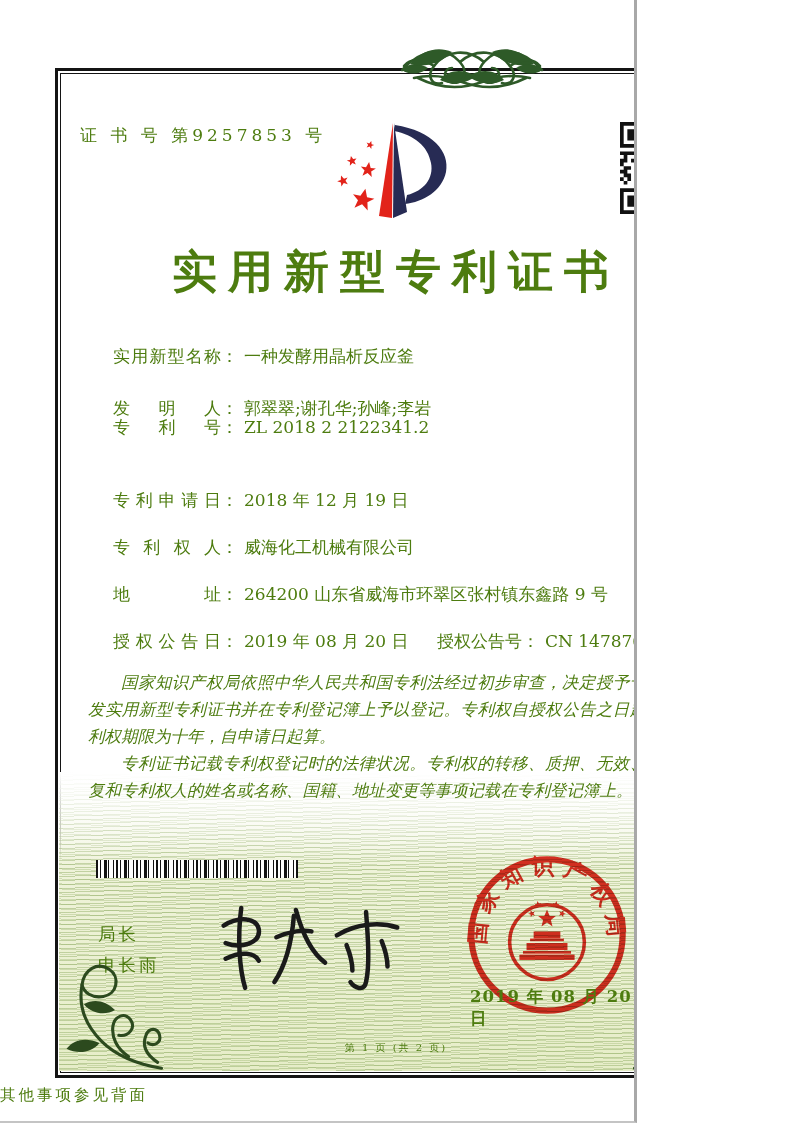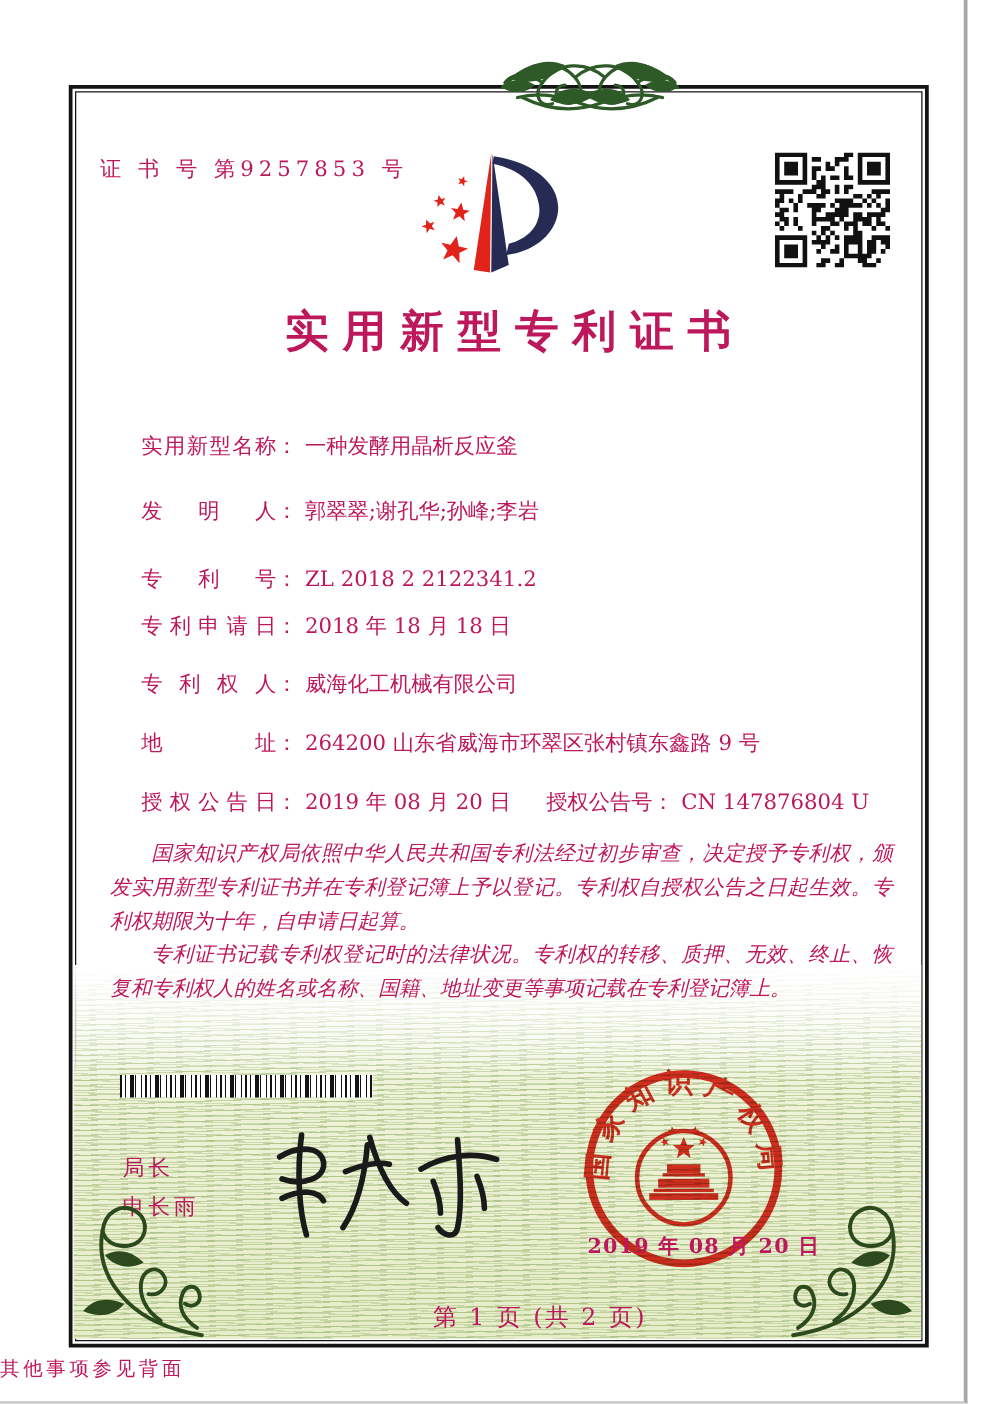--- a/index.html
+++ b/index.html
@@ -1,20 +1,20 @@
 <!DOCTYPE html>
 <html><head>
 <meta charset="utf-8">
 <style>
   html,body{margin:0;padding:0;background:#ffffff;}
   .page{
-    position:relative; width:774px; height:1123px; overflow:hidden;
+    position:relative; width:637px; height:1123px; overflow:hidden;
     background:#ffffff;
     font-family:"DejaVu Serif","Liberation Serif",serif;
-    color:#be185d;
+    color:#4d7c0f;
     border-right:3px solid #a8a8a8;
     border-bottom:2px solid #c4c4c4;
     box-sizing:border-box;
   }
   .frame{
     position:absolute; left:55px; top:68px; width:682px; height:1004px;
     border:3px solid #141414;
   }
   .frame::after{
     content:""; position:absolute; inset:2px; border:1px solid #141414;
@@ -25,21 +25,21 @@
       linear-gradient(to bottom, #ffffff 0%, rgba(255,255,255,0.75) 10%, rgba(255,255,255,0) 32%),
       repeating-linear-gradient(178deg, rgba(148,176,105,0.50) 0 1px, rgba(0,0,0,0) 1px 4px),
       repeating-linear-gradient(182deg, rgba(148,176,105,0.35) 0 1px, rgba(0,0,0,0) 1px 5px),
       linear-gradient(to bottom, rgba(241,245,224,0) 0%, #eff3da 30%, #e6edc8 100%);
   }
   .cert-no{
     position:absolute; left:80px; top:124px; font-size:17px; letter-spacing:4px;
   }
   .title{
     position:absolute; left:55px; top:242px; width:682px; text-align:center;
-    font-size:35px; font-weight:bold; letter-spacing:11px; white-space:nowrap;padding-left:16px;
+    font-size:45px; font-weight:bold; letter-spacing:11px; white-space:nowrap;
   }
   .logo{ position:absolute; left:333px; top:118px; }
   .qr{ position:absolute; left:620px; top:122px; }
   .field-row{
     position:absolute; left:88px; width:640px; font-size:17px; white-space:nowrap;
   }
   .f-label{ display:inline-block; width:108px; text-align:justify; text-align-last:justify; vertical-align:bottom;margin-left:25px;}
   .f-value{ margin-left:6px; }
   .grant-no{ position:absolute; left:349px; top:0; }
   .paras{
@@ -52,21 +52,21 @@
     background:repeating-linear-gradient(90deg,
       #121212 0 2px, #fff 2px 4px, #121212 4px 5px, #fff 5px 8px,
       #121212 8px 11px, #fff 11px 12px, #121212 12px 13px, #fff 13px 17px,
       #121212 17px 18px, #fff 18px 20px);
   }
   .director-title{ position:absolute; left:98px; top:922px; font-size:17.5px; letter-spacing:3px;}
   .director-name{ position:absolute; left:98px; top:953px; font-size:17.5px; letter-spacing:3px;}
   .signature{ position:absolute; left:212px; top:898px; }
   .seal{ position:absolute; left:458px; top:846px; mix-blend-mode:multiply; opacity:0.94; }
   .seal-date{ position:absolute; left:470px; top:986px; font-size:16.5px; letter-spacing:1px; font-weight:bold; }
-  .page-footer{ position:absolute; left:55px; top:1041px; width:682px; text-align:center; font-size:19px; letter-spacing:2px;margin-left:36px;}
+  .page-footer{ position:absolute; left:55px; top:1041px; width:682px; text-align:center; font-size:10px; letter-spacing:2px;}
   .back-note{ position:absolute; left:0; top:1085px; width:795px; text-align:left; font-size:15.5px; letter-spacing:3px;}
   .orn{ position:absolute; }
   svg{ display:block; }
 </style>
 </head>
 <body>
 
 <div class="page">
 
   <svg width="0" height="0" style="position:absolute">
@@ -130,25 +130,25 @@
   </svg>
 
   <div class="title">实用新型专利证书</div>
 
   <div class="field-row" style="top:345px">
     <span class="f-label">实用新型名称</span><span>：</span><span class="f-value">一种发酵用晶析反应釜</span>
   </div>
   <div class="field-row" style="top:397px">
     <span class="f-label">发明人</span><span>：</span><span class="f-value">郭翠翠;谢孔华;孙峰;李岩</span>
   </div>
-  <div class="field-row" style="top:452px">
+  <div class="field-row" style="top:416px">
     <span class="f-label">专利号</span><span>：</span><span class="f-value">ZL 2018 2 2122341.2</span>
   </div>
   <div class="field-row" style="top:489px">
-    <span class="f-label">专利申请日</span><span>：</span><span class="f-value">2018 年 18 月 18 日</span>
+    <span class="f-label">专利申请日</span><span>：</span><span class="f-value">2018 年 12 月 19 日</span>
   </div>
   <div class="field-row" style="top:536px">
     <span class="f-label">专利权人</span><span>：</span><span class="f-value">威海化工机械有限公司</span>
   </div>
   <div class="field-row" style="top:583px">
     <span class="f-label">地址</span><span>：</span><span class="f-value">264200 山东省威海市环翠区张村镇东鑫路 9 号</span>
   </div>
   <div class="field-row" style="top:630px">
     <span class="f-label">授权公告日</span><span>：</span><span class="f-value">2019 年 08 月 20 日</span>
     <span class="grant-no">

